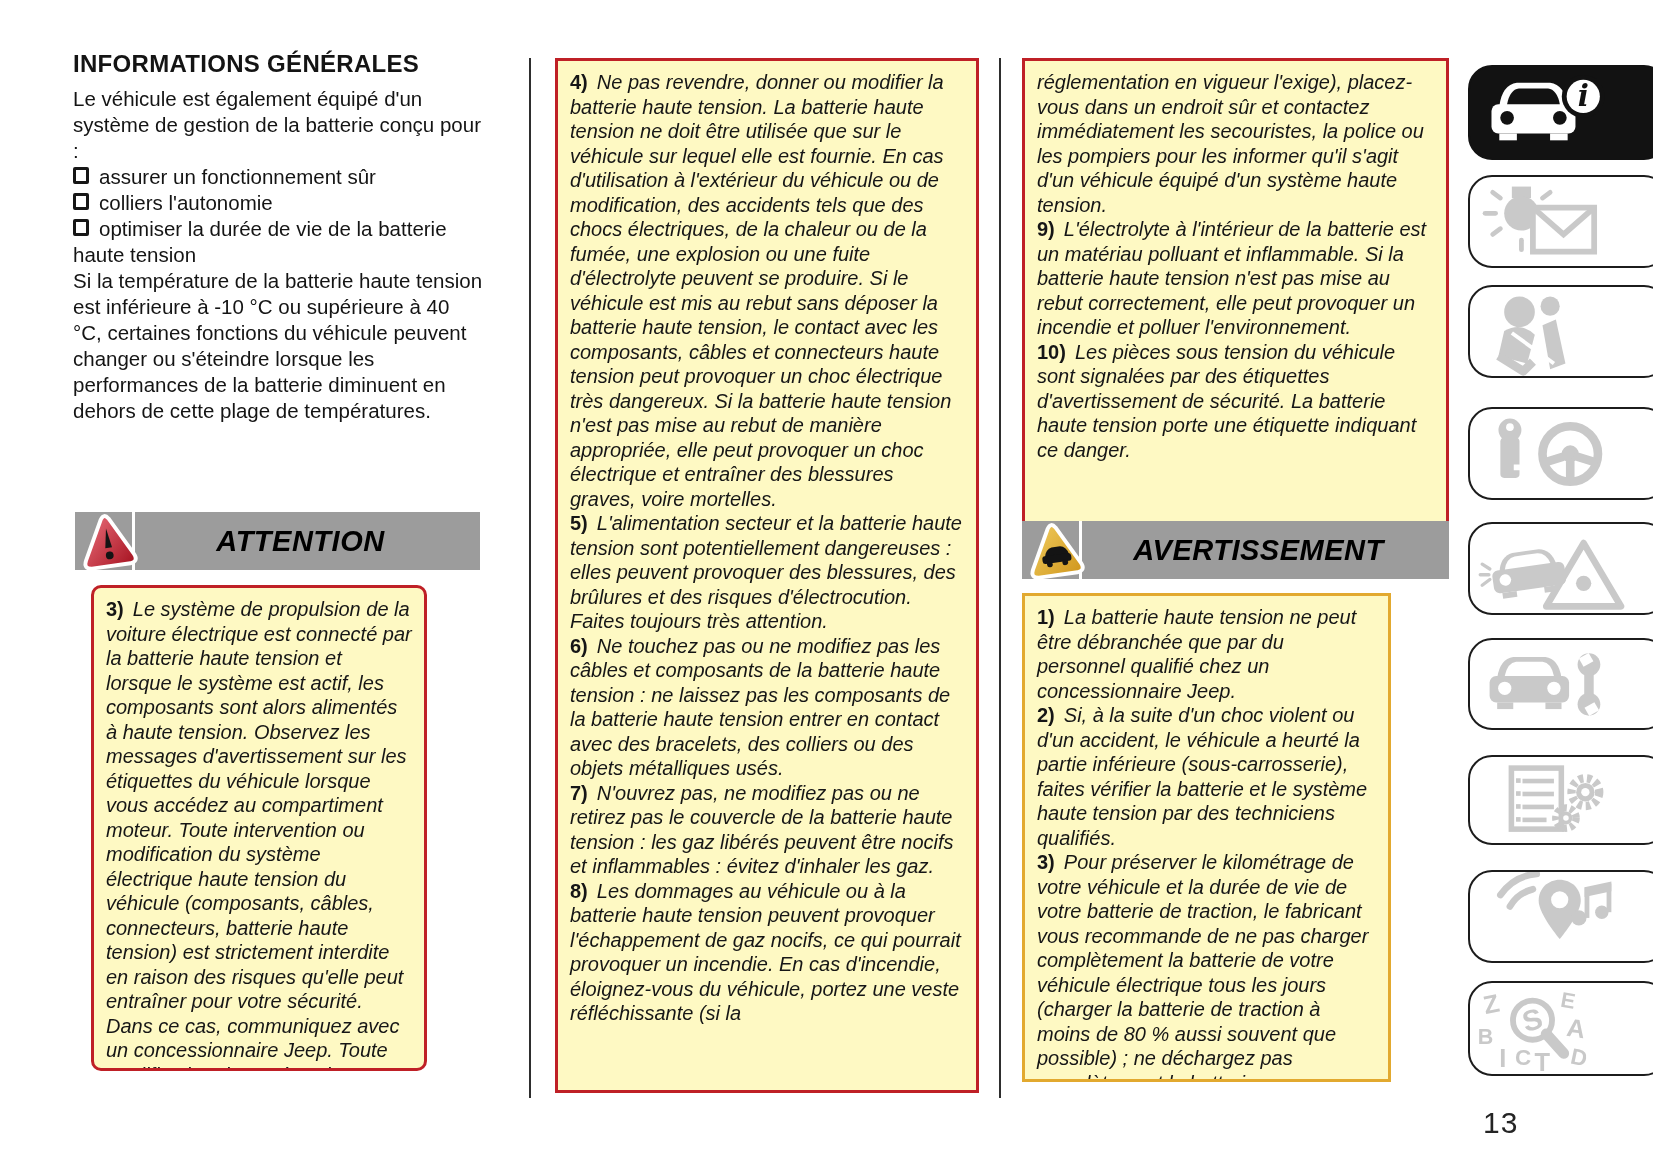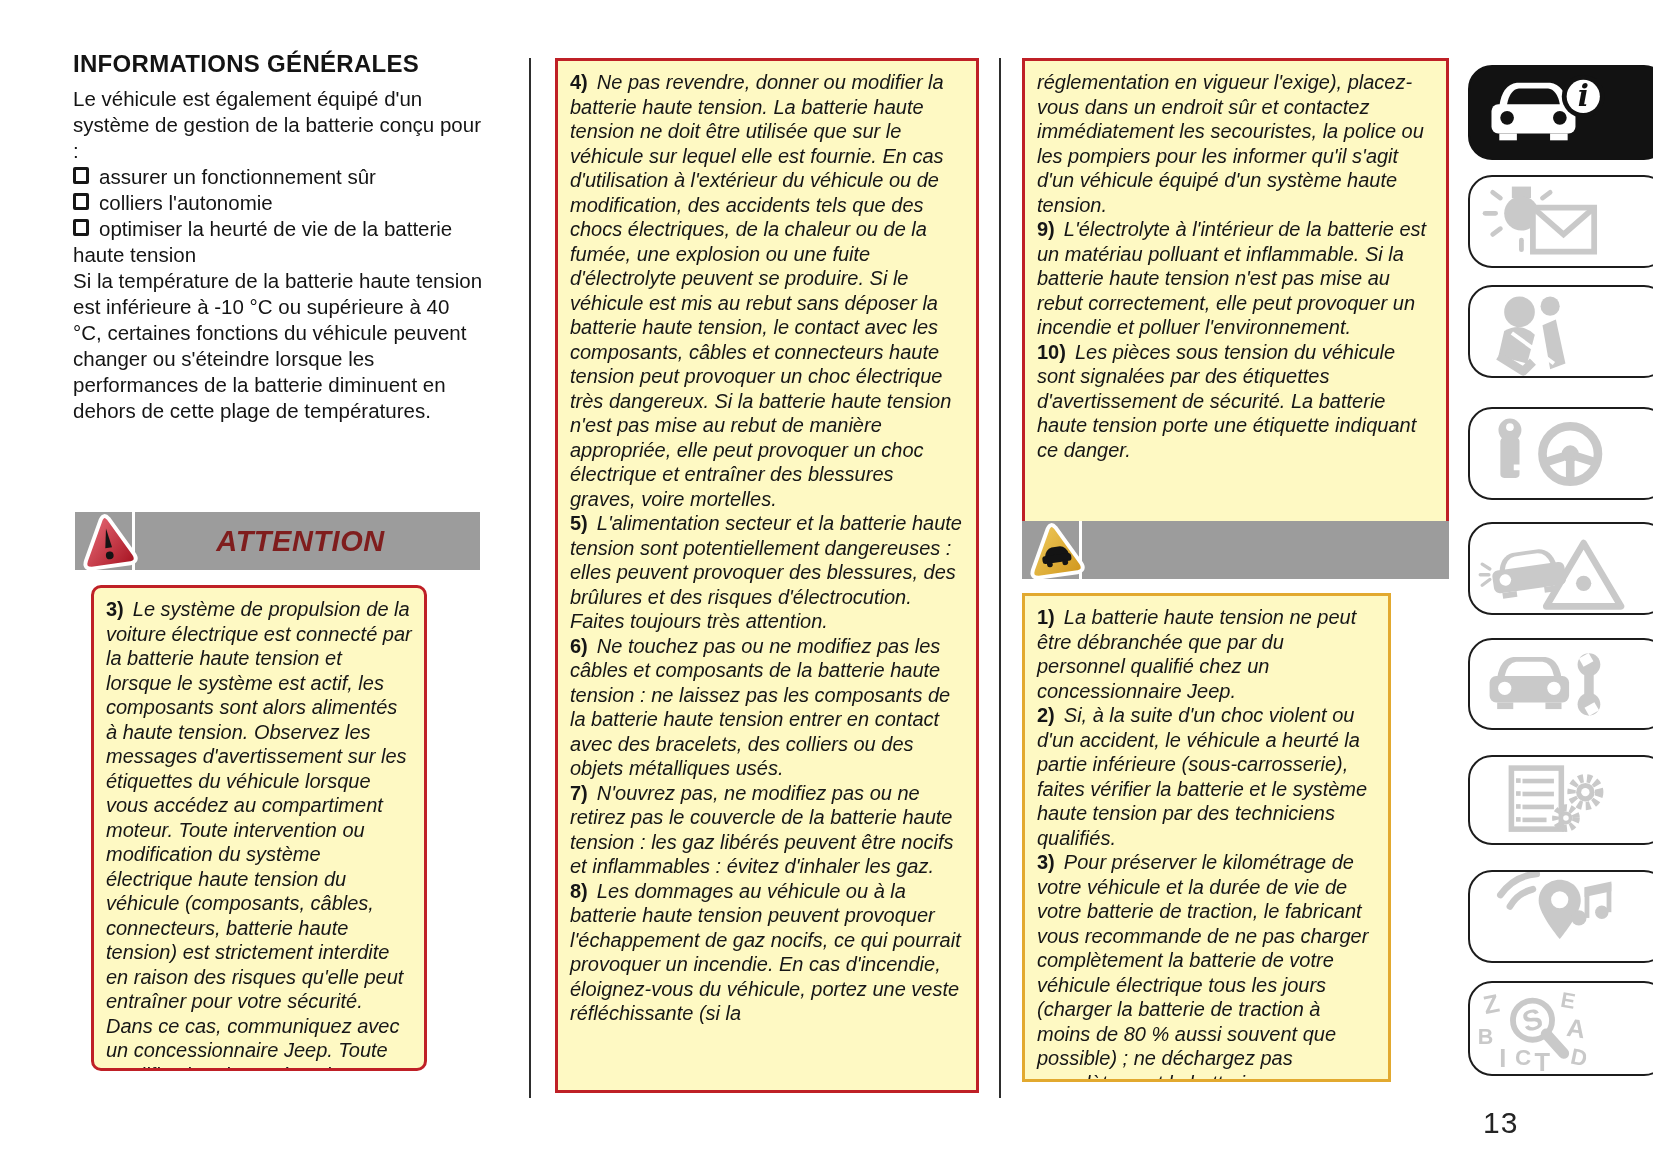--- a/index.html
+++ b/index.html
@@ -19,21 +19,21 @@
   
   .col1{position:absolute;left:73px;top:50px;width:410px;}
   .col1 h1{margin:0 0 8px 0;font-size:24px;letter-spacing:.3px;font-weight:bold;}
   .body-p{margin:0;font-size:20.5px;line-height:26px;}
   .bullet-line{font-size:20.5px;line-height:26px;}
   .sq{display:inline-block;width:10px;height:11px;border:3px solid #161616;border-radius:2px;margin-right:10px;position:relative;top:0px;}
   
   .warn-bar{position:absolute;height:58px;background:var(--bar-gray);display:flex;align-items:center;}
   .bar-icon-cell{width:57px;height:58px;border-right:3px solid #fff;flex:none;position:relative;}
   .tri-wrap{position:absolute;left:2px;top:-2px;width:62px;height:70px;z-index:3;}
-  .bar-title{flex:1;text-align:center;color:#7f1d1d;font-weight:bold;font-style:italic;
+  .bar-title{flex:1;text-align:center;color:#000000;font-weight:bold;font-style:italic;
     font-size:29px;letter-spacing:.5px;padding-right:14px;}
   
   .wbox{position:absolute;background:#fef9c3;box-sizing:border-box;padding:9px 12px;overflow:hidden;}
   .wbox.red{border:3px solid var(--accent-red);}
   .wbox.yellow{border:3px solid var(--accent-yellow);}
   .wbox p{margin:0;font-style:italic;font-size:20px;line-height:24.5px;color:#161616;}
   .wbox .num{font-style:normal;font-weight:bold;margin-right:9px;}
   
   .vdiv{position:absolute;width:2px;background:#2e2e2e;}
   
@@ -47,21 +47,21 @@
 </head>
 <body>
 
 <div class="page">
 
   <section class="col1">
     <h1>INFORMATIONS GÉNÉRALES</h1>
     <p class="body-p">Le véhicule est également équipé d'un système de gestion de la batterie conçu pour :</p>
     <div class="bullet-line"><span class="sq"></span><span>assurer un fonctionnement sûr</span></div>
     <div class="bullet-line"><span class="sq"></span><span>colliers l'autonomie</span></div>
-    <div class="bullet-line"><span class="sq"></span><span>optimiser la heurté de vie de la batterie haute tension</span></div>
+    <div class="bullet-line"><span class="sq"></span><span>optimiser la durée de vie de la batterie haute tension</span></div>
     <p class="body-p">Si la température de la batterie haute tension est inférieure à -10 °C ou supérieure à 40 °C, certaines fonctions du véhicule peuvent changer ou s'éteindre lorsque les performances de la batterie diminuent en dehors de cette plage de températures.</p>
   </section>
 
   <div class="warn-bar" style="left:75px;top:512px;width:405px;">
     <div class="bar-icon-cell">
       <span class="tri-wrap">
         <svg viewBox="0 0 64 68">
           <defs>
             <linearGradient id="gradRed" x1="0" y1="0" x2="1" y2="1">
               <stop offset="0" stop-color="#ef7480"></stop>
@@ -115,20 +115,21 @@
             <g fill="#141414">
               <path d="M21 38 Q23 30 29 29 L38 29 Q44 30 46 38 Z"></path>
               <rect x="18" y="37" width="30" height="8" rx="3"></rect>
               <circle cx="25" cy="46" r="3"></circle>
               <circle cx="41" cy="46" r="3"></circle>
             </g>
           </g>
         </svg>
       </span>
     </div>
+    <div class="bar-title">AVERTISSEMENT</div>
   </div>
 
   <div class="wbox yellow" style="left:1022px;top:593px;width:369px;height:489px;">
     <p><span class="num">1)</span><span>La batterie haute tension ne peut être débranchée que par du personnel qualifié chez un concessionnaire Jeep.</span></p>
     <p><span class="num">2)</span><span>Si, à la suite d'un choc violent ou d'un accident, le véhicule a heurté la partie inférieure (sous-carrosserie), faites vérifier la batterie et le système haute tension par des techniciens qualifiés.</span></p>
     <p><span class="num">3)</span><span>Pour préserver le kilométrage de votre véhicule et la durée de vie de votre batterie de traction, le fabricant vous recommande de ne pas charger complètement la batterie de votre véhicule électrique tous les jours (charger la batterie de traction à moins de 80 % aussi souvent que possible) ; ne déchargez pas complètement la batterie ; ne rangez pas le véhicule pendant une longue période de non-utilisation (plus de</span></p>
   </div>
 
   <div class="tab active" style="top:65px;height:95px;">
     <svg viewBox="0 0 170 93">

